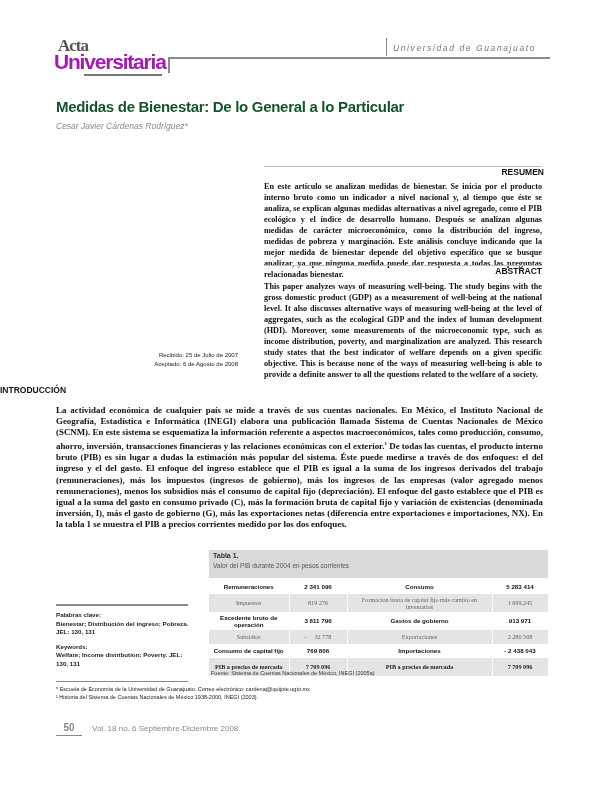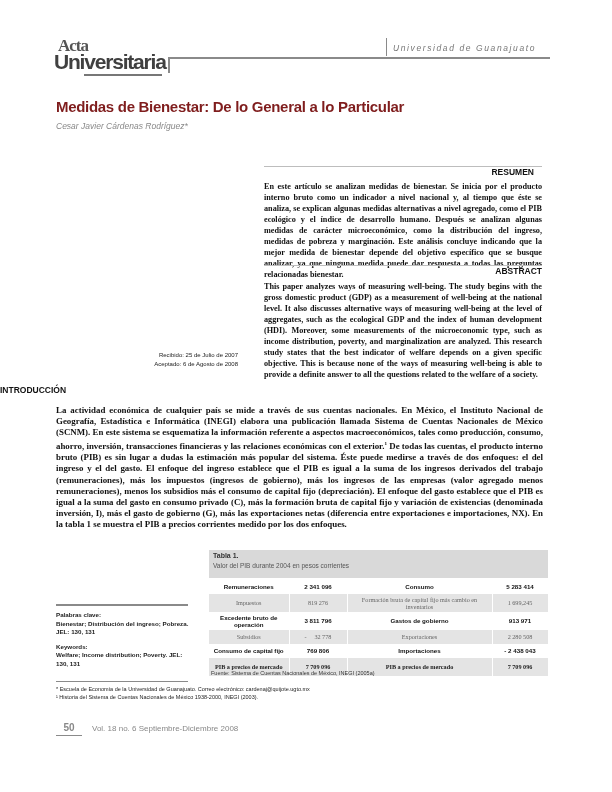--- a/index.html
+++ b/index.html
@@ -2,34 +2,34 @@
 <html><head>
 <meta charset="utf-8">
 <style>
   html, body { margin: 0; padding: 0; background: #ffffff; }
   body { width: 612px; height: 792px; position: relative; overflow: hidden; font-family: "Liberation Sans", sans-serif; color: #111; }
   .abs { position: absolute; }
 
   
   .logo { left: 54px; top: 40px; width: 110px; height: 36px; }
   .logo-acta { position: absolute; left: 4px; top: -4px; font-family: "Liberation Serif", serif; font-weight: bold; font-size: 17px; color: #555; letter-spacing: -1px; }
-  .logo-univ { position: absolute; left: 0; top: 10px; font-family: "Liberation Sans", sans-serif; font-weight: bold; font-size: 21px; color: #404040; letter-spacing: -1.2px; }
+  .logo-univ { position: absolute; left: 0; top: 10px; font-family: "Liberation Sans", sans-serif; font-weight: bold; font-size: 21px; color: #a21caf; letter-spacing: -1.2px; }
   .logo-rule { position: absolute; left: 30px; top: 34px; width: 78px; height: 2px; background: #777; }
   .header-line { left: 168px; top: 57px; width: 382px; height: 2px; background: #8a8a8a; }
   .header-box { left: 168px; top: 57px; width: 2px; height: 16px; background: #8a8a8a; }
   .header-divider { left: 386px; top: 38px; width: 1px; height: 18px; background: #8a8a8a; }
   .header-univ { left: 393px; top: 43px; font-size: 8.5px; font-style: italic; color: #777; letter-spacing: 1.6px; }
 
   
-  .title { left: 56px; top: 98px; font-size: 15px; font-weight: bold; color: #7f1d1d; letter-spacing: -0.3px; }
+  .title { left: 56px; top: 98px; font-size: 15px; font-weight: bold; color: #14532d; letter-spacing: -0.3px; }
   .author { left: 56px; top: 121px; font-size: 8.5px; font-style: italic; color: #888; text-align: center; }
 
   
   .sec-head { font-size: 8.5px; font-weight: bold; color: #111; }
-  .resumen-head { right: 78px; top: 167px; }
+  .resumen-head { right: 68px; top: 167px; }
   .abstract-head { right: 70px; top: 266px; }
   .intro-head { left: 0; width: 612px; top: 385px; text-align: left; }
   .rule { background: #bdbdbd; height: 1px; }
   .resumen-rule { left: 264px; top: 166px; width: 278px; }
   .abstract-rule { left: 264px; top: 265px; width: 278px; }
 
   .body-serif { font-family: "Liberation Serif", serif; font-weight: bold; font-size: 8.2px; line-height: 11px; text-align: justify; color: #111; }
   .resumen-text { left: 264px; top: 181px; width: 278px; }
   .abstract-text { left: 264px; top: 281px; width: 278px; }
 

